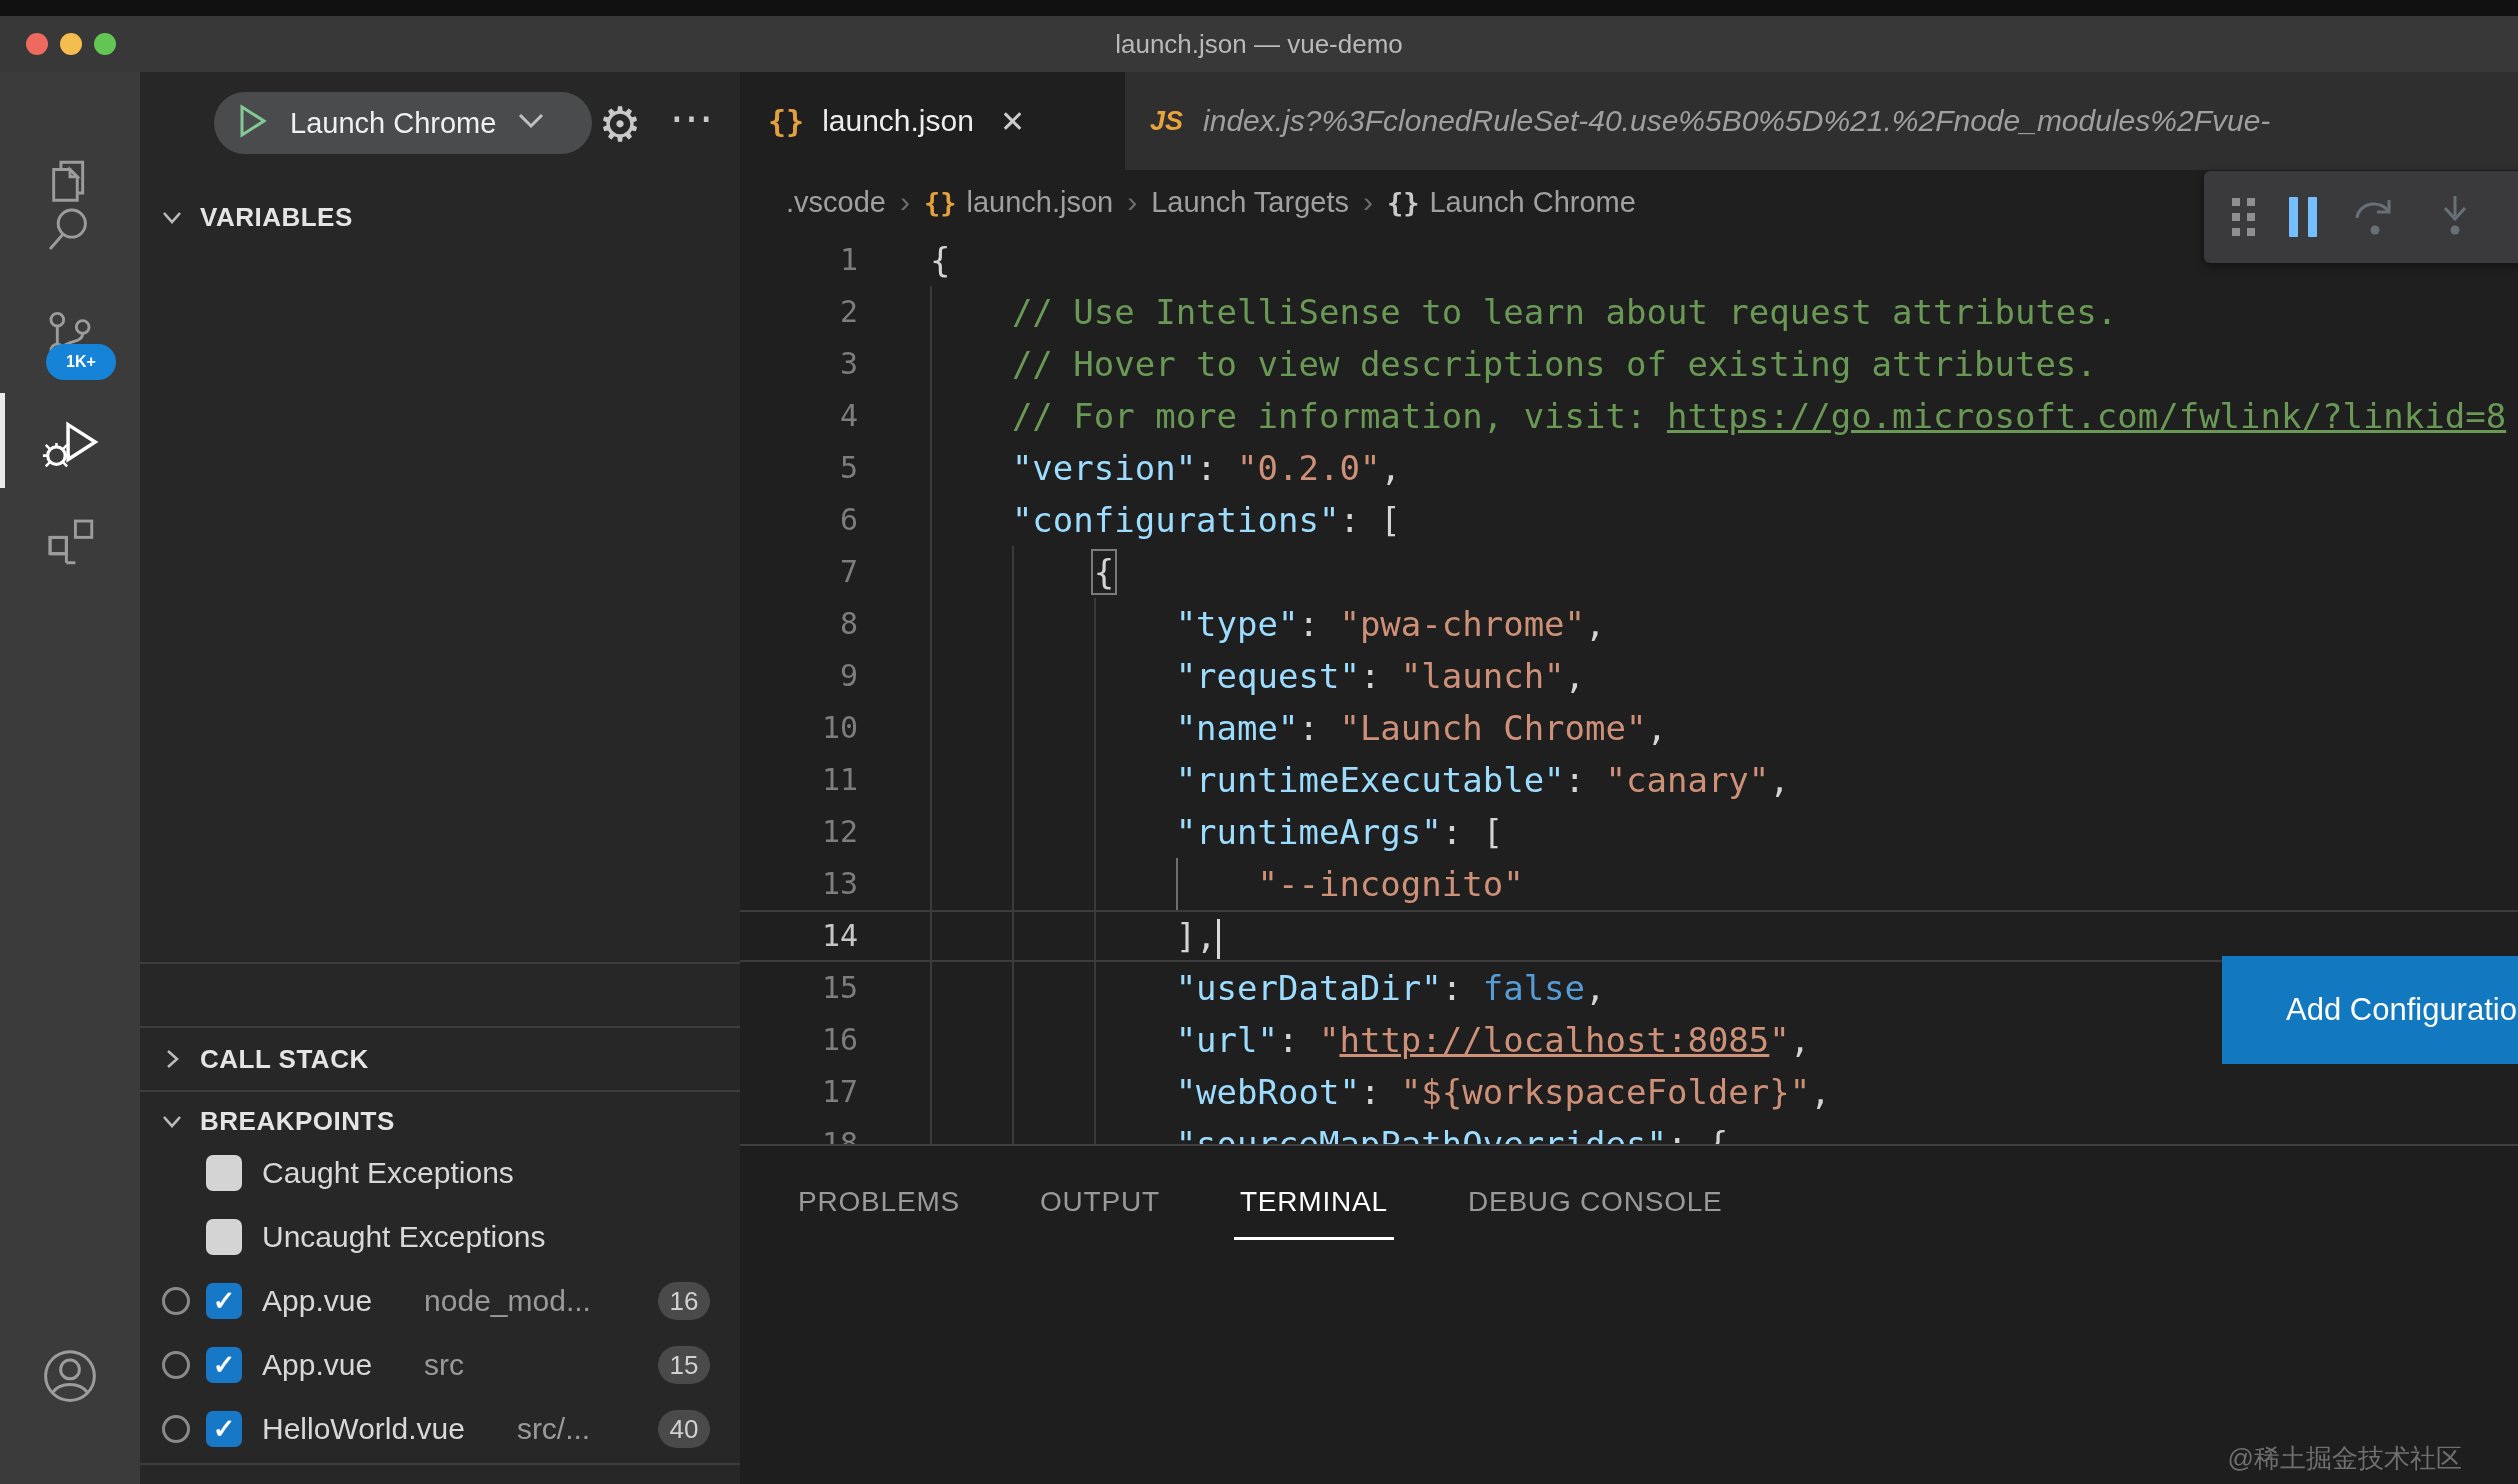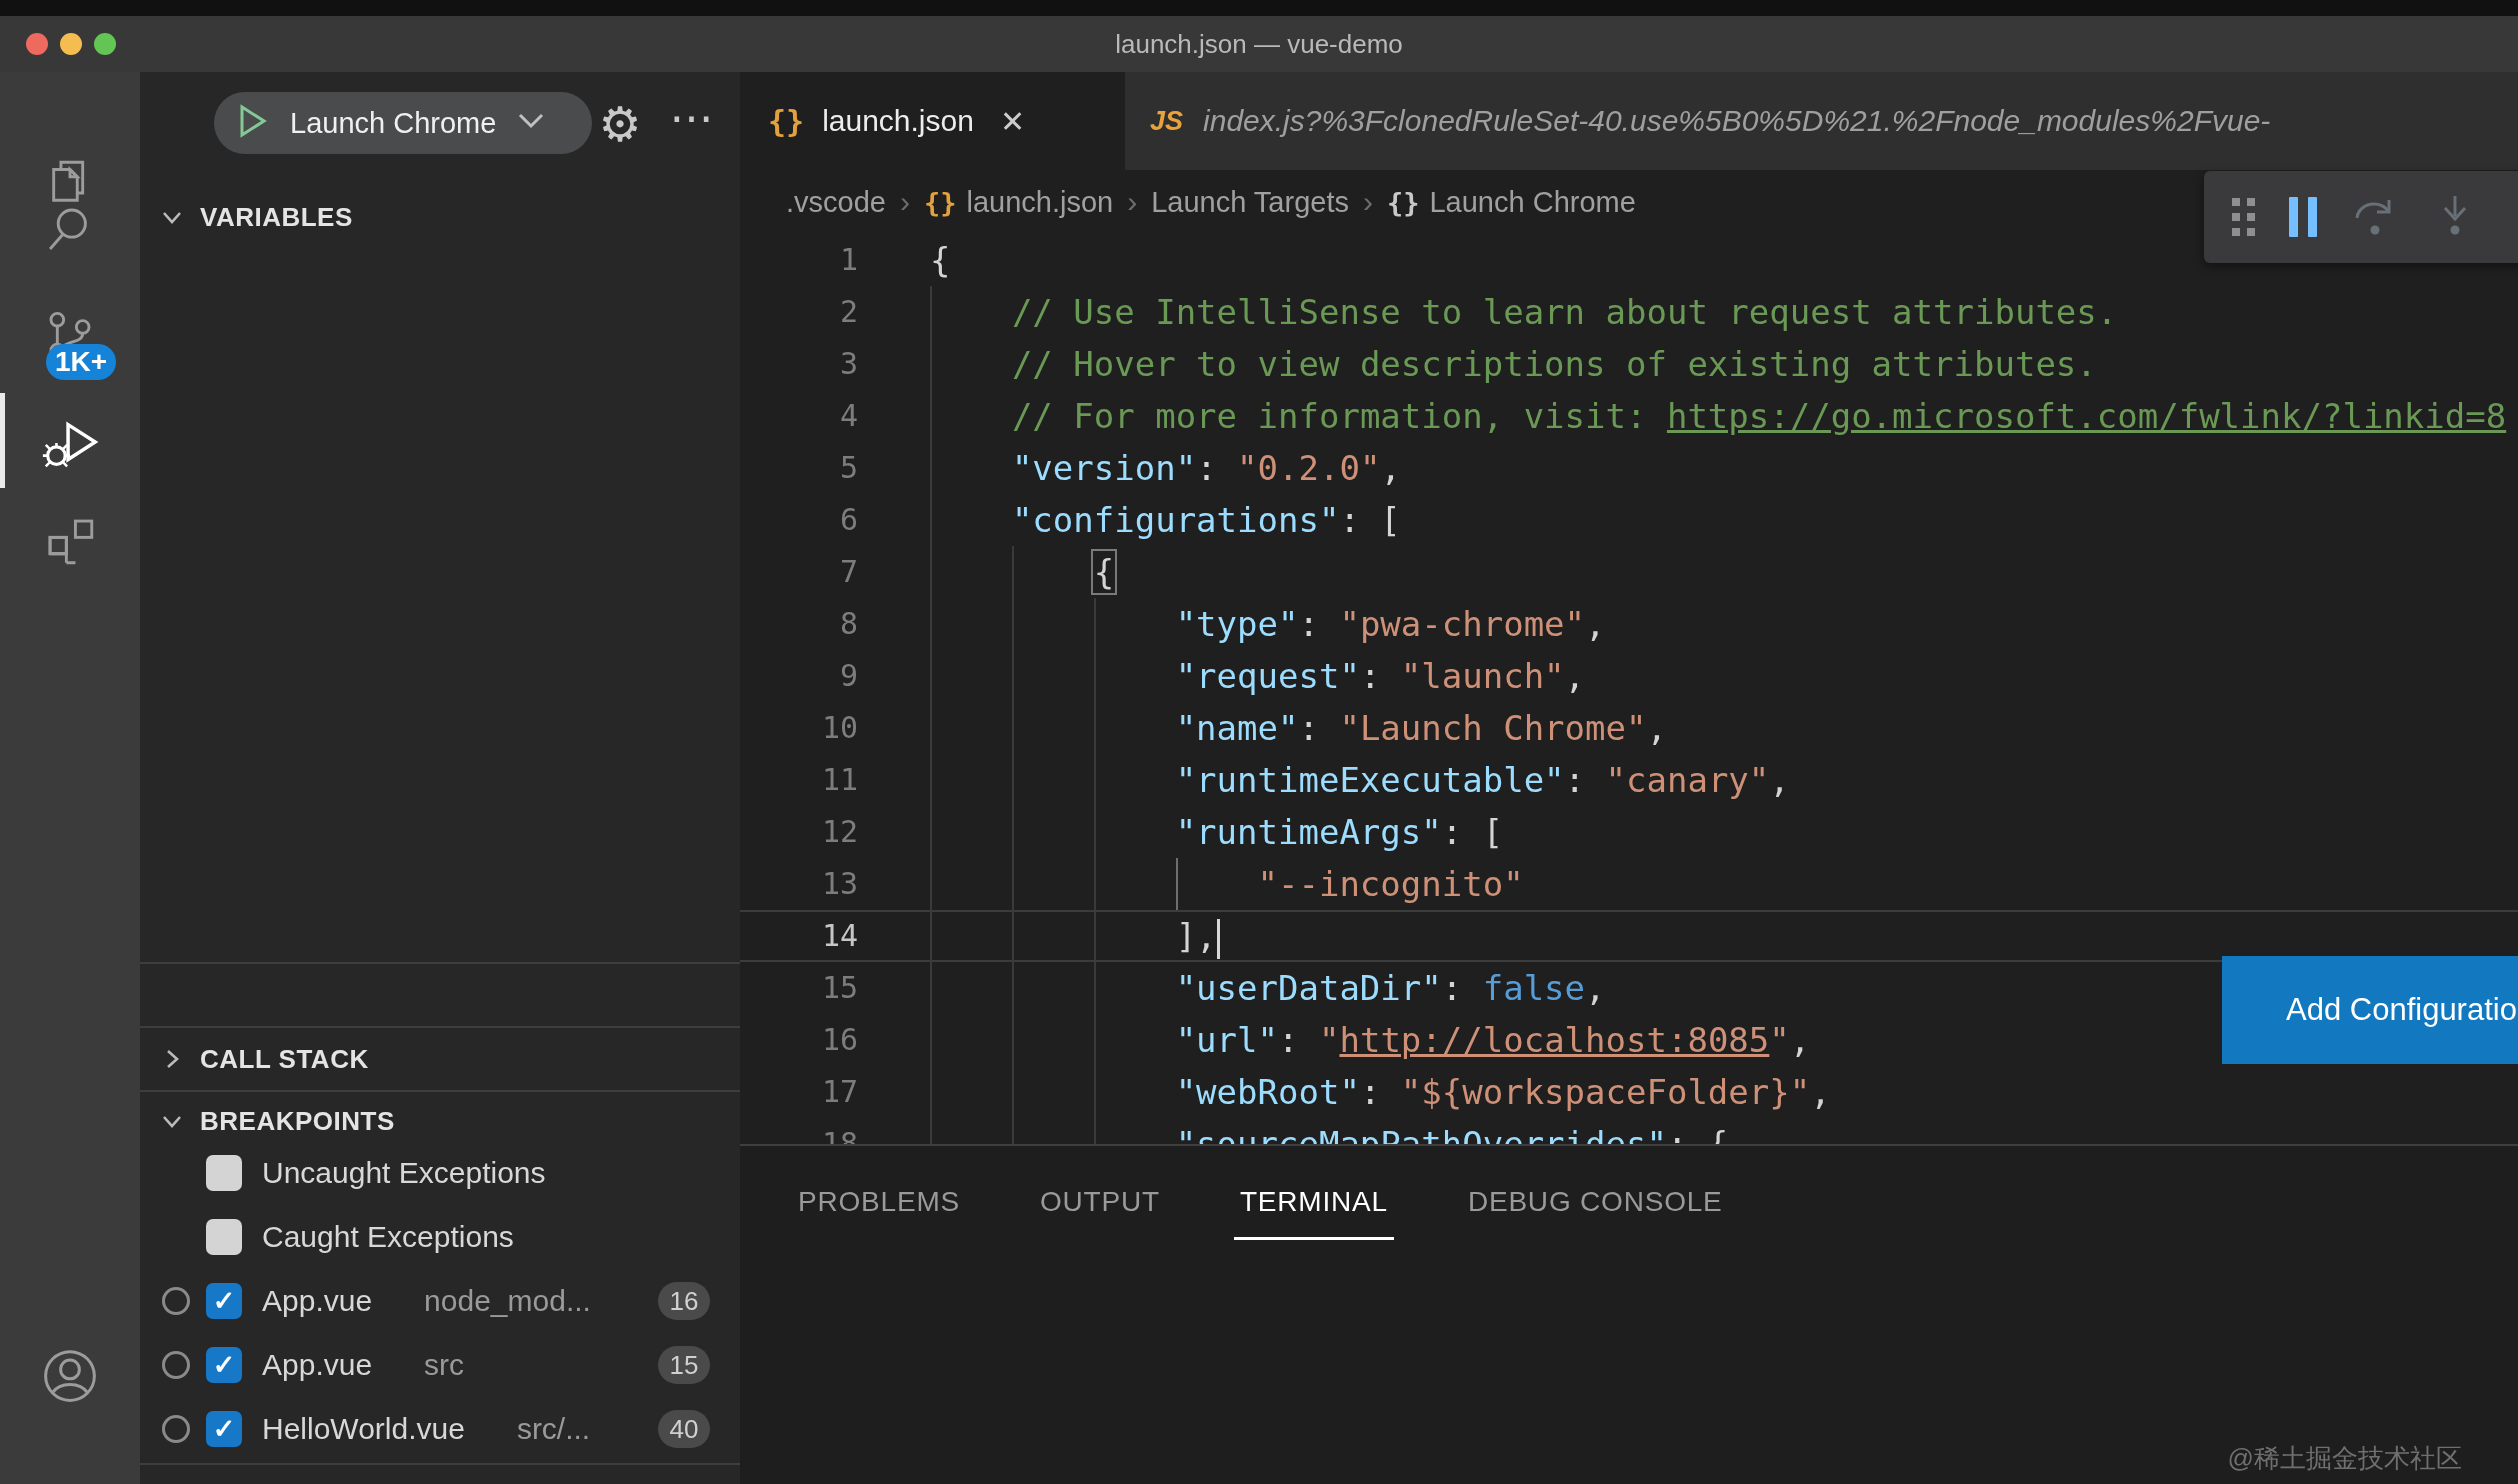--- a/index.html
+++ b/index.html
@@ -15,21 +15,21 @@
   #light-zoom{left:94px;background:#62c554;}
   #window-title{position:absolute;left:0;right:0;top:0;height:56px;line-height:56px;
                 text-align:center;color:#b9b9b9;font-size:26px;}
   
   #activitybar{position:absolute;left:0;top:56px;width:140px;height:1428px;background:#3b3b3b;}
   .ab-item{position:absolute;left:0;width:140px;height:104px;display:flex;align-items:center;justify-content:center;}
   .ab-item svg{stroke:#9c9c9c;fill:none;stroke-width:3.2;}
   .ab-item.active svg{stroke:#ffffff;}
   #ab-active-bar{position:absolute;left:0;top:321px;width:5px;height:95px;background:#eaeaea;}
   #sc-badge{position:absolute;left:46px;top:272px;width:70px;height:36px;border-radius:18px;
-            background:#1583d7;color:#fff;font-size:28px;font-weight:bold;text-align:center;line-height:36px;}
+            background:#1583d7;color:#fff;font-size:16px;font-weight:bold;text-align:center;line-height:36px;}
   .gear-glyph{color:#9c9c9c;font-size:52px;line-height:1;font-family:"DejaVu Sans",sans-serif;}
   
   #sidebar{position:absolute;left:140px;top:56px;width:600px;height:1428px;background:#272727;}
   #run-pill{position:absolute;left:74px;top:20px;width:378px;height:62px;border-radius:31px;
             background:#4a4b4c;display:flex;align-items:center;cursor:pointer;}
   #run-pill .play{margin-left:24px;}
   #run-label{color:#f0f0f0;font-size:29px;margin-left:22px;}
   #run-pill .chev{margin-left:20px;}
   #debug-gear{position:absolute;left:448px;top:22px;width:64px;height:60px;text-align:center;}
   #debug-gear span{color:#c9c9c9;font-size:48px;line-height:60px;font-family:"DejaVu Sans",sans-serif;}
@@ -235,25 +235,25 @@
           <svg width="28" height="28" viewBox="0 0 28 28">
             <polyline points="6,10 14,19 22,10"></polyline>
           </svg>
         </span>
       <span class="slabel">BREAKPOINTS</span>
     </div>
 
     <div id="bp-rows">
         <div class="bp-row">
           <span class="bp-check off"></span>
-          <span class="bp-label">Uncaught Exceptions</span>
+          <span class="bp-label">Caught Exceptions</span>
         </div>
         <div class="bp-row">
           <span class="bp-check off"></span>
-          <span class="bp-label">Caught Exceptions</span>
+          <span class="bp-label">Uncaught Exceptions</span>
         </div>
         <div class="bp-row">
           <span class="bp-circle"></span>
           <span class="bp-check on">✓</span>
           <span class="bp-label">App.vue</span>
           <span class="bp-path">node_mod...</span>
           <span class="bp-badge">16</span>
         </div>
         <div class="bp-row">
           <span class="bp-circle"></span>

